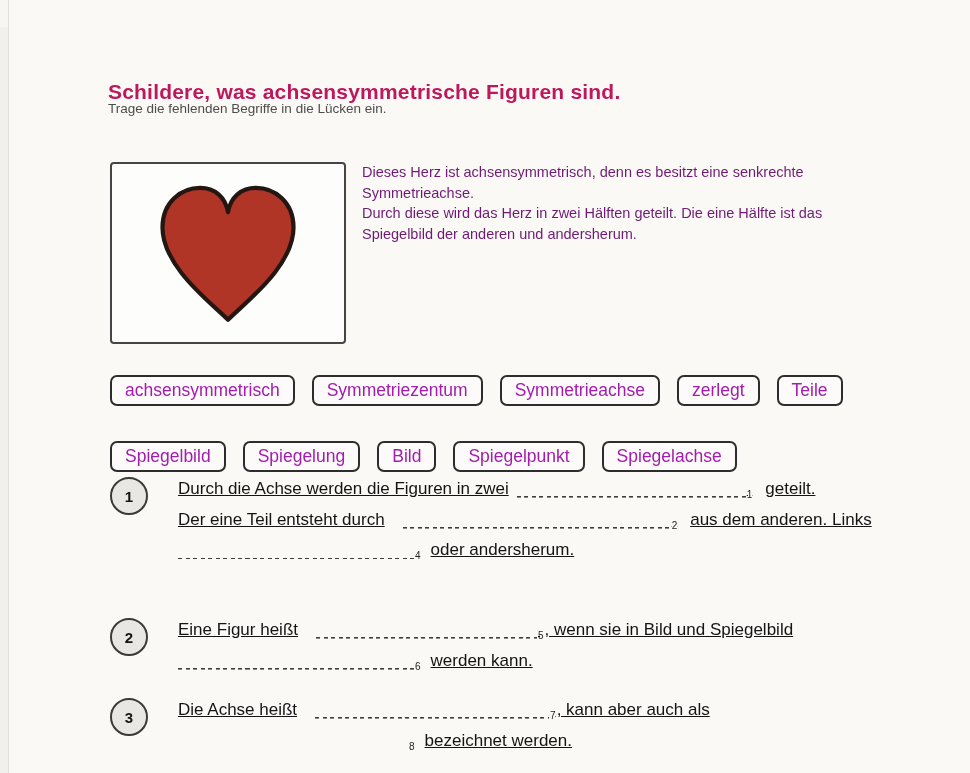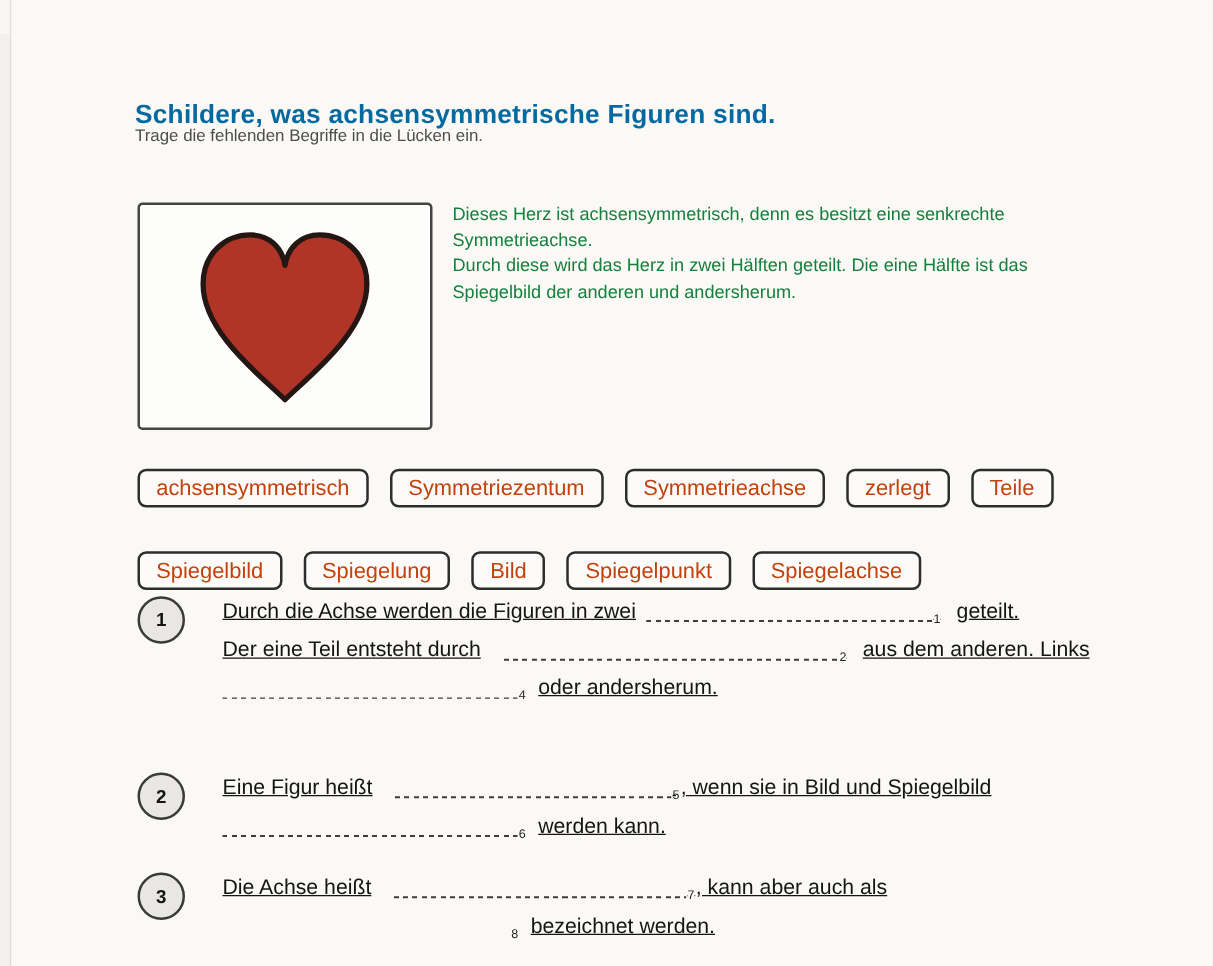--- a/index.html
+++ b/index.html
@@ -18,48 +18,48 @@
     position:absolute;left:8px;top:0;right:0;bottom:0;
     background:#faf9f5;
     border-left:1px solid #e2dfd9;
   }
   .top-band{
     position:absolute;left:0;top:0;width:100%;height:27px;
     background:#f7f6f2;
   }
   .title{
     position:absolute;left:108px;top:80px;
-    font-size:21px;font-weight:bold;color:#0369a1;margin:0;
+    font-size:21px;font-weight:bold;color:#be185d;margin:0;
     letter-spacing:.2px;
   }
   .subtitle{
     position:absolute;left:108px;top:101px;
     font-size:13.5px;color:#4d4d4d;margin:0;
   }
   .heart-box{
     position:absolute;left:110px;top:162px;width:236px;height:182px;
     background:#fdfdfb;
     border:2px solid #454545;border-radius:4px;
     box-sizing:border-box;
     display:flex;align-items:center;justify-content:center;
   }
   .example-text{
     position:absolute;left:362px;top:162px;width:518px;
-    font-size:14.5px;line-height:20.6px;color:#15803d;
+    font-size:14.5px;line-height:20.6px;color:#701a75;
   }
   .example-text p{margin:0;}
   .chips{
     position:absolute;left:110px;
     display:flex;gap:17px;
   }
   .chips.row1{top:375px;}
   .chips.row2{top:441px;}
   .chip{
     font-family:"Liberation Sans", sans-serif;
-    font-size:17.5px;color:#c2410c;
+    font-size:17.5px;color:#a21caf;
     background:#fcfbf9;
     border:2px solid #2d2d2d;border-radius:7px;
     height:31px;padding:0 13px;
     display:flex;align-items:center;
     cursor:pointer;white-space:nowrap;
     box-sizing:border-box;
   }
   .qnum{
     position:absolute;left:110px;
     width:38px;height:38px;border-radius:50%;

